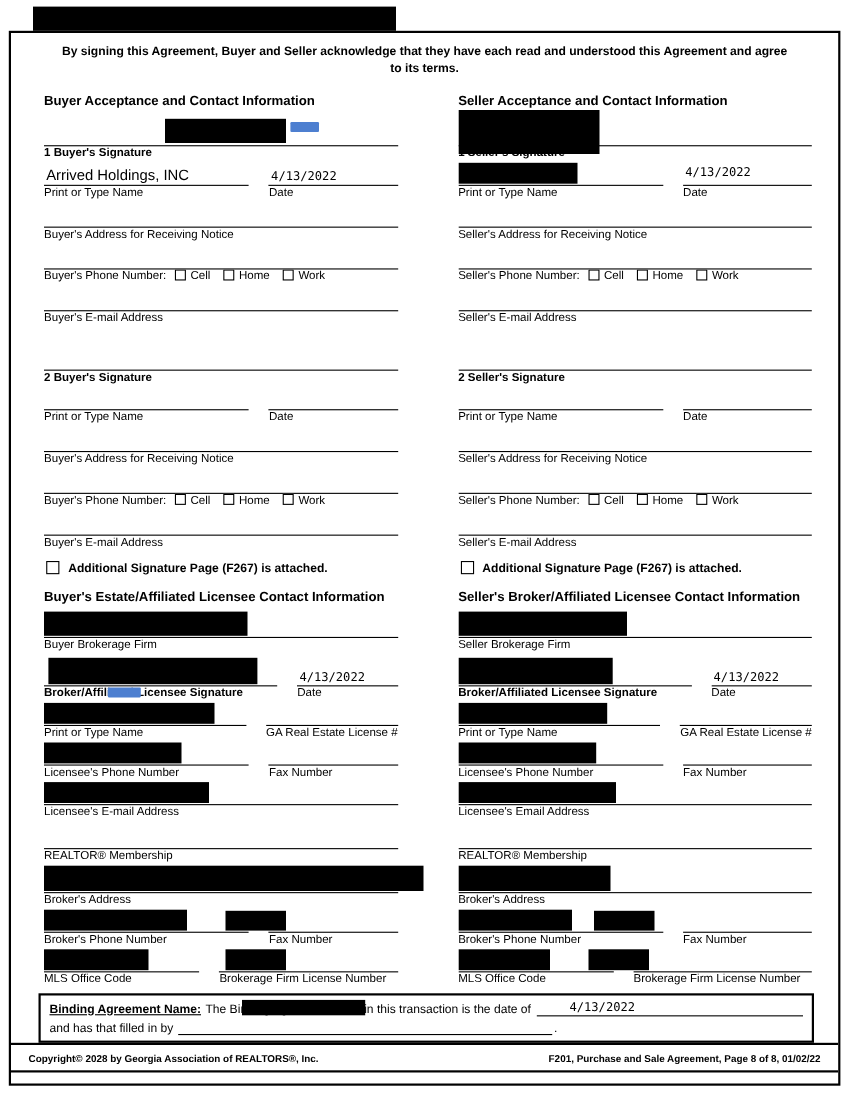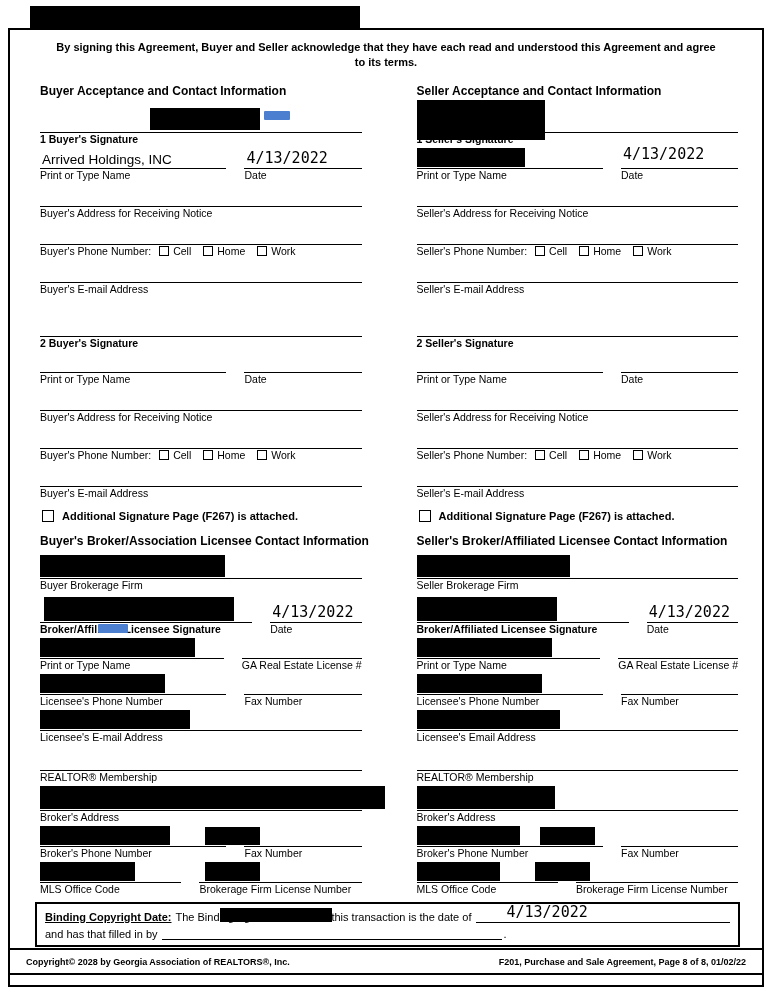--- a/index.html
+++ b/index.html
@@ -20,21 +20,21 @@
   .line.t26{height:26px}
   .lab{font-size:10.5px;line-height:13px;height:13px;white-space:nowrap;position:relative}
   .b{font-weight:bold}
   .duo{display:flex;position:relative}
   .duo .f1{width:58%;position:relative}
   .duo .f2{flex:1;margin-left:18px;position:relative}
   .duo.w66 .f1{width:66%}
   .duo.w44 .f1{width:44%}
   .val{position:absolute;bottom:1px;left:2px;white-space:nowrap}
   .val.name{font-size:13.5px}
-  .mono{font-family:"DejaVu Sans Mono","Liberation Mono",monospace;font-size:15px}
+  .mono{font-family:"DejaVu Sans Mono","Liberation Mono",monospace;font-size:11px}
   .redact{position:absolute;background:#000;z-index:3}
   .stamp{position:absolute;background:#4d7fd0;border-radius:1px;z-index:4}
   .cb{display:inline-block;width:8px;height:8px;border:1px solid #000;margin:0 4px 0 12px;vertical-align:-1px;background:#fff}
   .cb.first{margin-left:8px}
   .cb.big{width:10px;height:10px;margin:0 8px 0 2px;vertical-align:-2px}
   .addsig{margin-top:10px;font-size:11px;font-weight:bold;white-space:nowrap}
   .binding{position:relative;margin:6px 22px 0 25px;border:2px solid #000;padding:3px 8px 5px;font-size:11px}
   .bl1{display:flex;align-items:flex-end;position:relative;white-space:nowrap}
   .bl1 .lblu{font-weight:bold;text-decoration:underline;margin-right:4px}
   .bfill{flex:1;border-bottom:1px solid #000;height:15px;position:relative;margin-left:5px}
@@ -219,21 +219,21 @@
 
       <div class="addsig">
         <span class="cb big"></span><span>Additional Signature Page (F267) is attached.</span>
       </div>
     </section>
   </div>
 
   <div class="cols brk">
 
     <section class="col">
-      <h2 class="colhead">Buyer's Broker/Association Licensee Contact Information</h2>
+      <h2 class="colhead">Buyer's Estate/Affiliated Licensee Contact Information</h2>
 
       <div class="fg mt6">
         <div class="line t24">
           <div class="redact" style="left:0;top:1px;width:185px;height:22px"></div>
         </div>
         <div class="lab">Buyer Brokerage Firm</div>
       </div>
 
       <div class="fg mt4">
         <div class="duo w66">
@@ -436,21 +436,21 @@
             <div class="line"></div>
             <div class="lab">Brokerage Firm License Number</div>
           </div>
         </div>
       </div>
     </section>
   </div>
 
   <div class="binding">
     <div class="bl1">
-      <span class="lblu">Binding Copyright Date:</span>
+      <span class="lblu">Binding Agreement Name:</span>
       <span>The Binding Agreement Date in this transaction is the date of</span>
       <span class="bfill">
         <span class="val mono" style="left:30px">4/13/2022</span>
       </span>
       <div class="redact" style="left:175px;top:1px;width:112px;height:14px"></div>
     </div>
     <div class="bl2">
       <span>and has that filled in by</span>
       <span class="bfill2"></span>
       <span>.</span>

